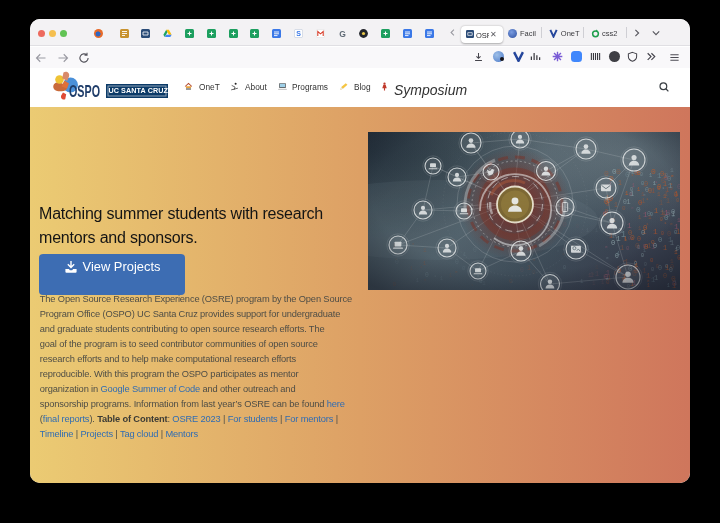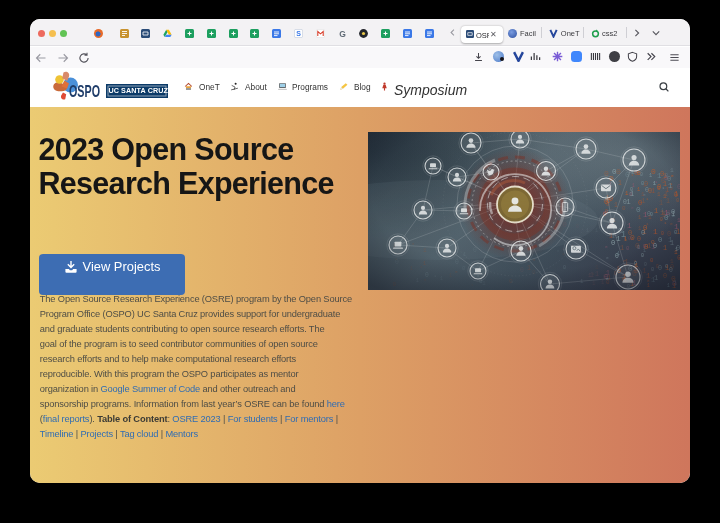--- a/index.html
+++ b/index.html
@@ -252,21 +252,21 @@
       <circle cx="8" cy="3" r="2" fill="#c0392b"></circle>
       <path d="M6 5h4l2 6h-3v4H7v-4H4z" fill="#c0392b"></path>
     </svg>
   <div class="hnav" style="position:absolute; left:364px; top:62.8px; font-size:14px; color:#333333;font-style:italic;">Symposium</div>
   <svg style="position:absolute; left:629px; top:62.5px;" width="10" height="10" viewBox="0 0 16 16">
       <circle cx="7" cy="6.8" r="5.4" fill="none" stroke="#3a3f44" stroke-width="1.9"></circle>
       <path d="M11 10.8l4 4.2" stroke="#3a3f44" stroke-width="2"></path>
     </svg>
 
   <div id="hero">
-    <div id="title">2023 Open Source<br>Research Experience</div>
+    <div id="subt">Matching summer students with research mentors and sponsors.</div>
     <div id="btn">
       <svg style="vertical-align:-2.5px; margin-right:5px;" width="14" height="14" viewBox="0 0 16 16" fill="#fff">
           <path d="M7.2 1h1.6v5.6l2.3-2.3 1.1 1.1L8 9.6 3.8 5.4l1.1-1.1 2.3 2.3z"></path>
           <path d="M1.6 10.2h4l1.1 1.4h2.6l1.1-1.4h4v3.1a1.2 1.2 0 0 1-1.2 1.2H2.8a1.2 1.2 0 0 1-1.2-1.2z"></path>
         </svg><span>View Projects</span>
     </div>
     <div id="para">The Open Source Research Experience (OSRE) program by the Open Source<br>Program Office (OSPO) UC Santa Cruz provides support for undergraduate<br>and graduate students contributing to open source research efforts. The<br>goal of the program is to seed contributor communities of open source<br>research efforts and to help make computational research efforts<br>reproducible. With this program the OSPO participates as mentor<br>organization in <a>Google Summer of Code</a> and other outreach and<br>sponsorship programs. Information from last year’s OSRE can be found <a>here</a><br>(<a>final reports</a>). <b>Table of Content</b>: <a>OSRE 2023</a> | <a>For students</a> | <a>For mentors</a> |<br><a>Timeline</a> | <a>Projects</a> | <a>Tag cloud</a> | <a>Mentors</a></div>
     <svg id="netimg" viewBox="0 0 312 158">
         <defs>
 <linearGradient id="bg" x1="0" y1="0" x2="1" y2=".55">

